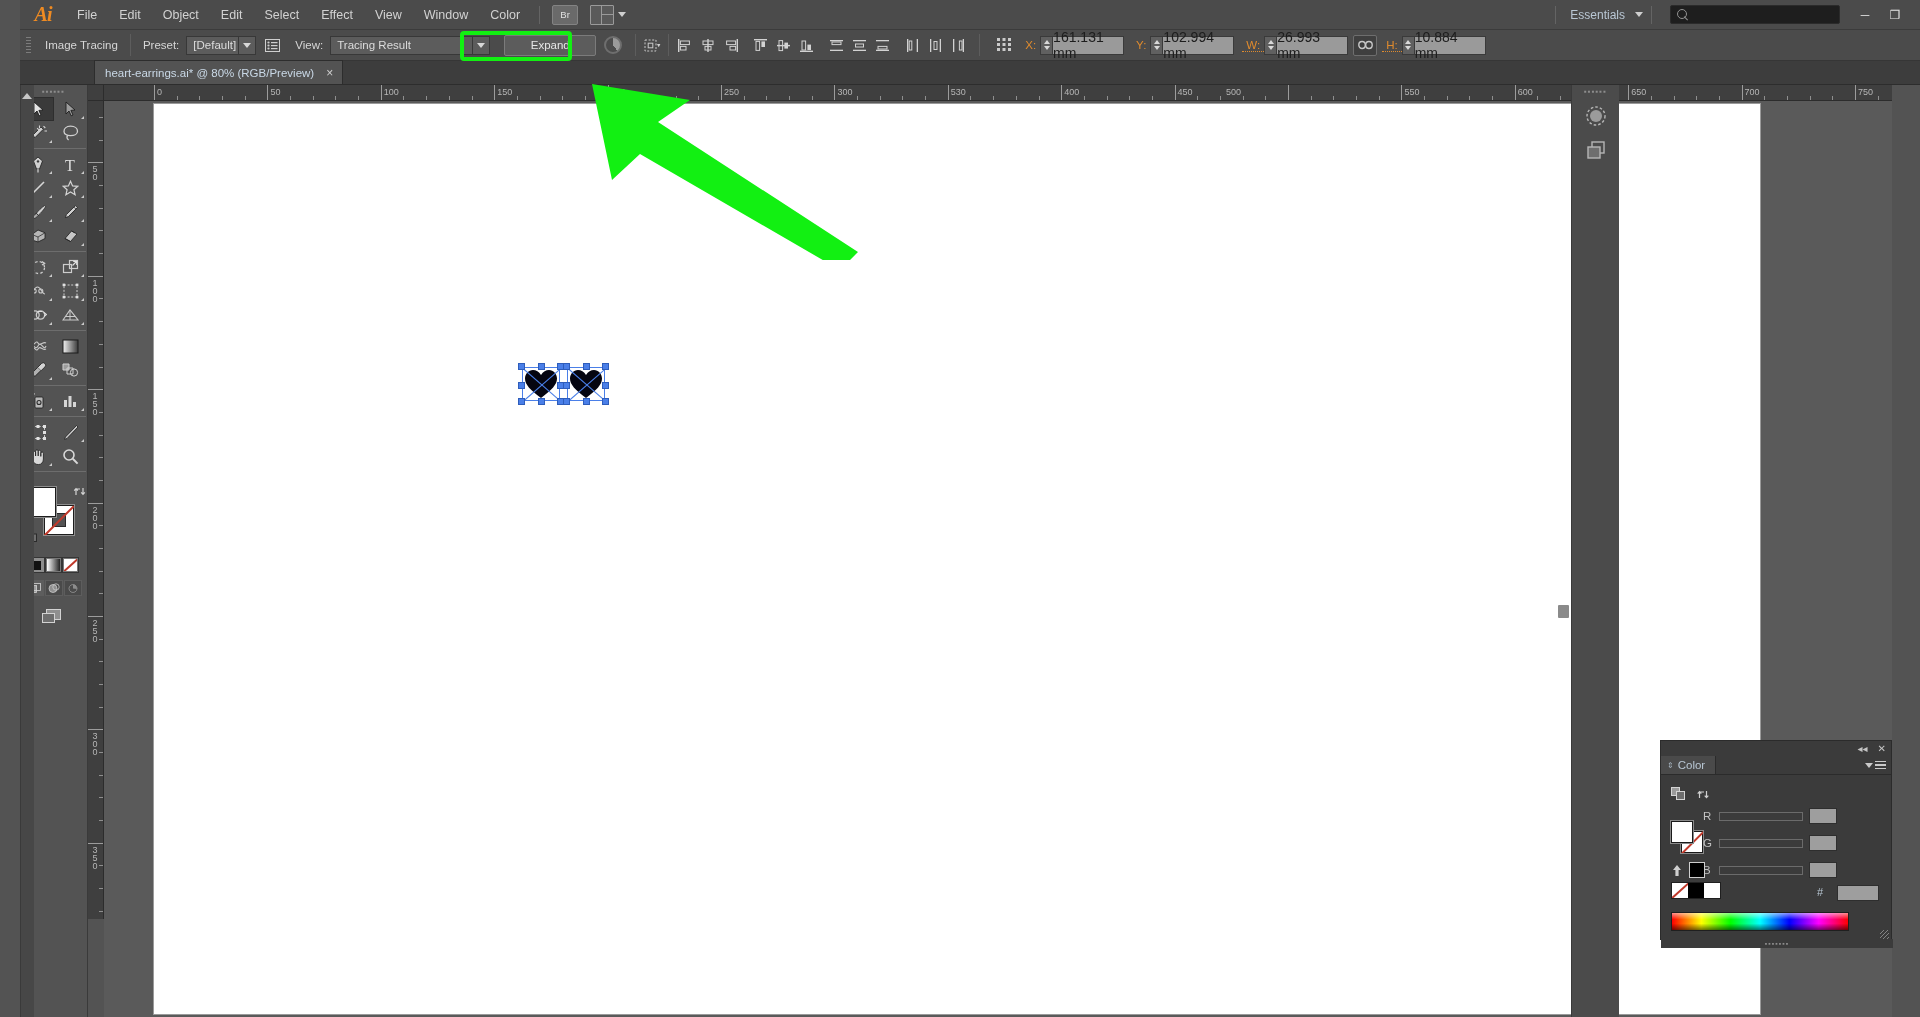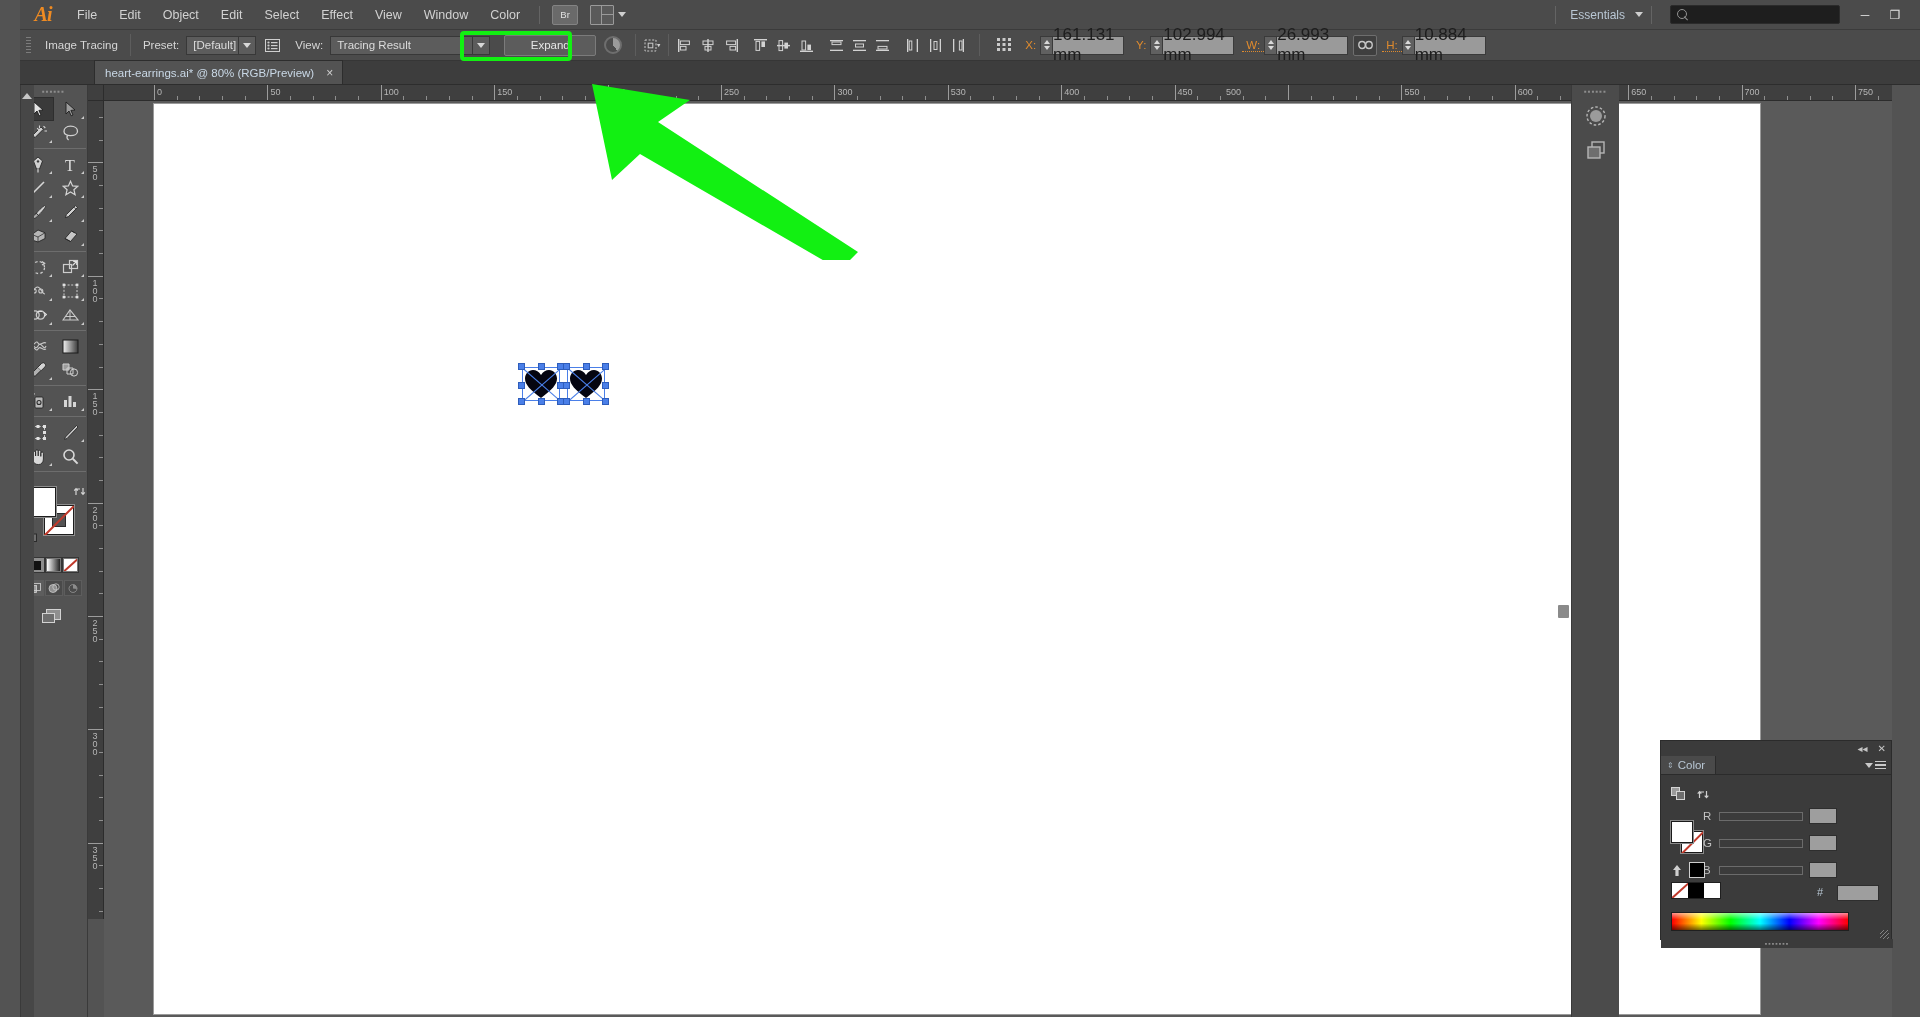--- a/index.html
+++ b/index.html
@@ -134,21 +134,21 @@
     display: flex; flex-direction: column; justify-content: center; align-items: center;
   }
   .spinner i {
     width: 0; height: 0; border-left: 3.5px solid transparent;
     border-right: 3.5px solid transparent; display: block;
   }
   .spinner i.up { border-bottom: 4px solid #d9d9d9; margin-bottom: 2px; }
   .spinner i.dn { border-top: 4px solid #d9d9d9; }
   .numfield {
     height: 19px; background: #9a9a9a; border: 1px solid #3a3a3a;
-    color: #1d1d1d; font-size: 17px; display: flex; align-items: center;
+    color: #1d1d1d; font-size: 14px; display: flex; align-items: center;
     justify-content: flex-end; padding-right: 6px; width: 72px; cursor: text;
   }
   .link-btn {
     width: 24px; height: 21px; background: #3f3f3f; border: 1px solid #6e6e6e;
     border-radius: 2px; margin: 0 5px; display: flex;
     align-items: center; justify-content: center; cursor: default;
   }
   .cb-right-grip { margin-left: auto; margin-right: 6px; display: flex; align-items: center; gap: 5px; }
 
   

